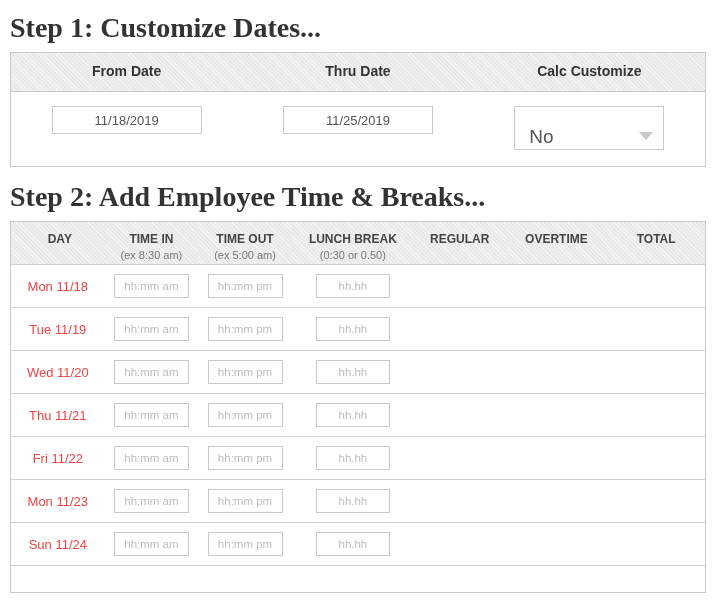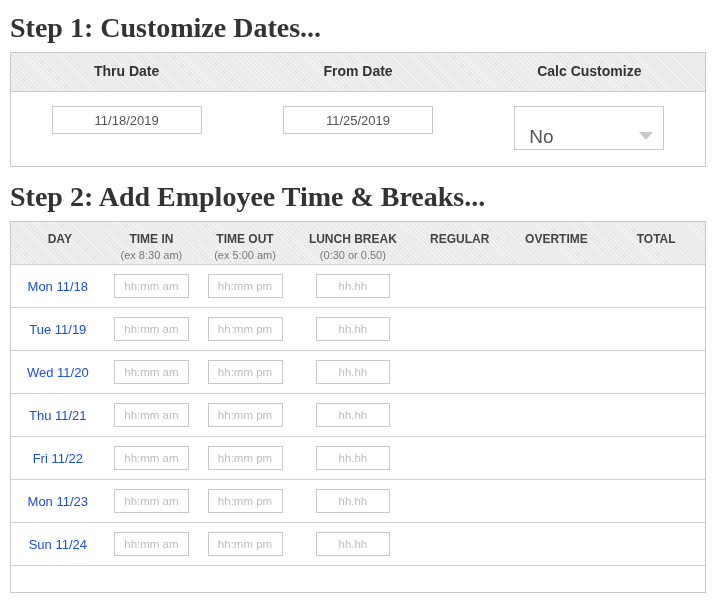--- a/index.html
+++ b/index.html
@@ -117,21 +117,21 @@
     background: #fff;
     border-top: 1px solid #d0d0d0;
   }
   table.time tbody td {
     text-align: center;
     padding: 9px 2px;
     vertical-align: middle;
   }
   table.time tbody td.day {
     font-size: 13px;
-    color: #1d4ed8;
+    color: #ef4444;
     text-align: center;
   }
   input.cell {
     width: 75px;
     height: 24px;
     border: 1px solid #c9c9c9;
     text-align: center;
     font-size: 11.5px;
     font-family: Arial, Helvetica, sans-serif;
     padding: 0;
@@ -146,22 +146,22 @@
   }
   .thead-pad th { padding-bottom: 10px; }
 </style>
 </head>
 <body>
 
 <h2 class="step">Step 1: Customize Dates...</h2>
 
 <div class="panel">
   <div class="s1-head hatched">
+    <div class="s1-col">From Date</div>
     <div class="s1-col">Thru Date</div>
-    <div class="s1-col">From Date</div>
     <div class="s1-col">Calc Customize</div>
   </div>
   <div class="s1-body">
     <div class="s1-col">
       <input class="text" type="text" value="11/18/2019" style="">
     </div>
     <div class="s1-col">
       <input class="text" type="text" value="11/25/2019" style="">
     </div>
     <div class="s1-col">

